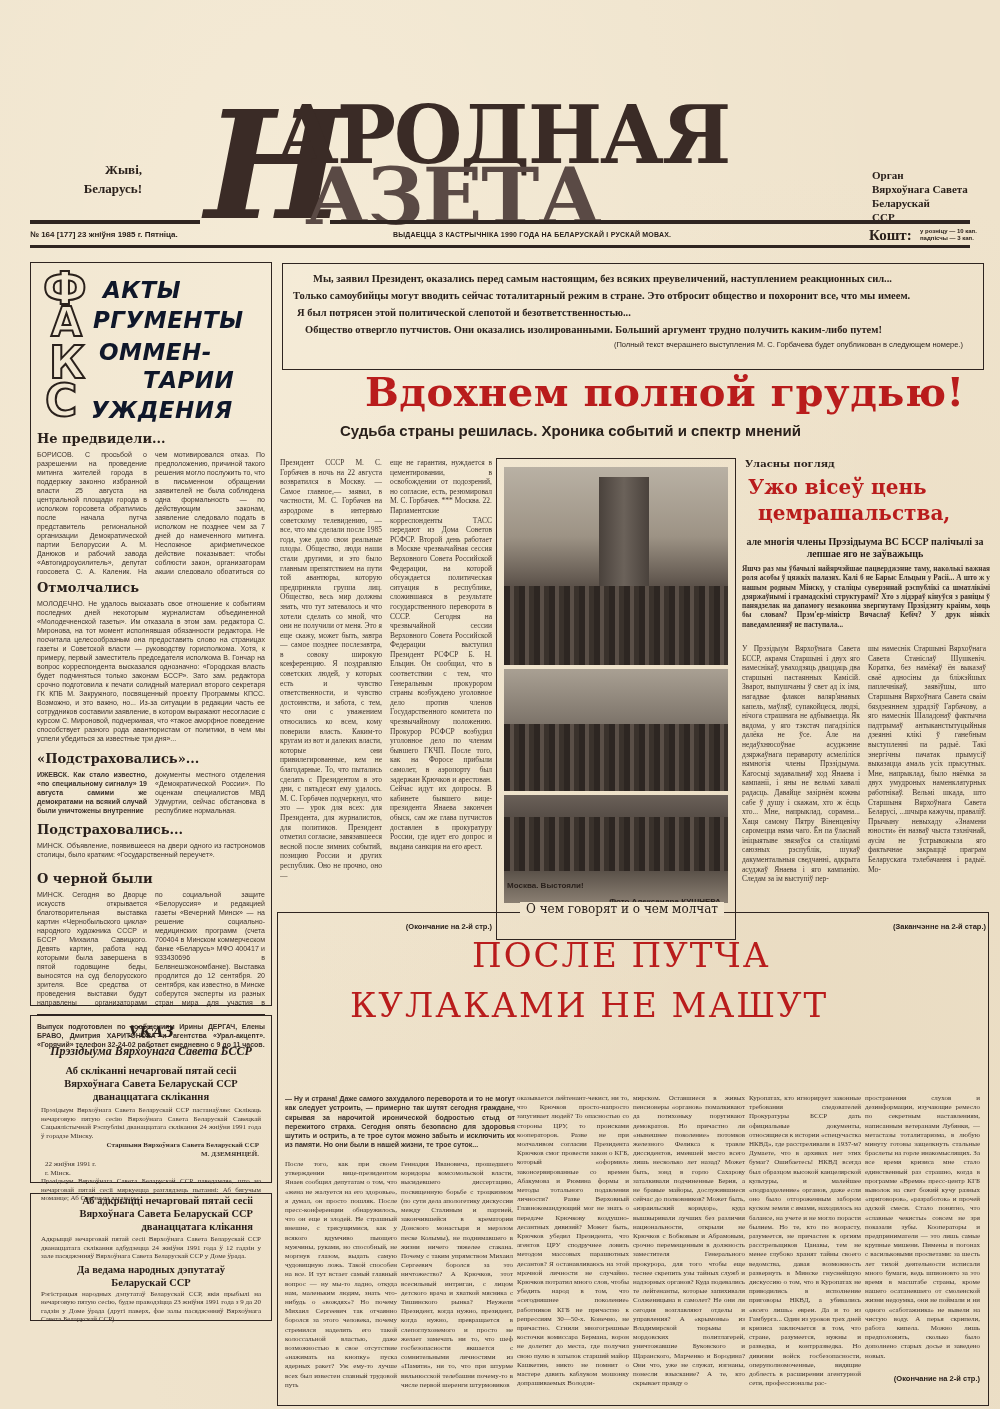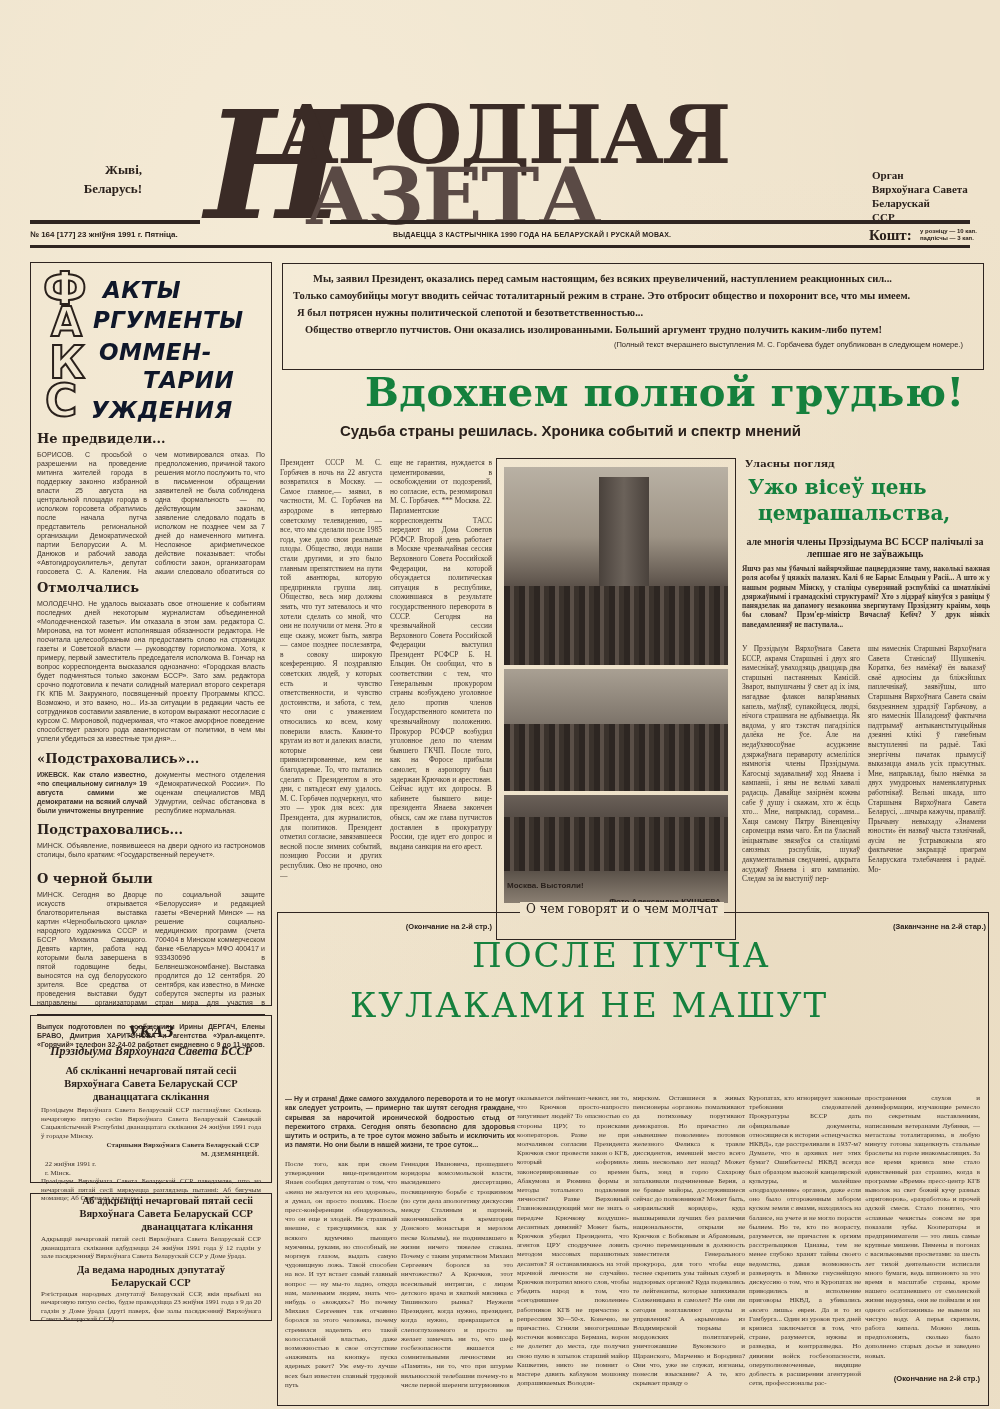--- a/index.html
+++ b/index.html
@@ -19,21 +19,21 @@
   .rule{background:#2f2521;}
   .issue{left:30px;top:230px;font-family:"Liberation Sans",sans-serif;font-size:8px;font-weight:bold;}
   .since{left:393px;top:231px;font-family:"Liberation Sans",sans-serif;font-size:7px;font-weight:bold;letter-spacing:.2px;}
   .price{left:869px;top:227px;font-size:15px;font-weight:bold;}
   .price-sm{left:920px;top:228px;font-family:"Liberation Sans",sans-serif;font-size:6px;line-height:7px;font-weight:bold;}
   
   .box{border:1.5px solid #2f2521;}
   .quote-box{left:282px;top:263px;width:700px;height:105px;}
   .quote-p{font-size:10.5px;font-weight:bold;line-height:17px;margin:0;}
   .quote-note{font-family:"Liberation Sans",sans-serif;font-size:7.5px;text-align:right;margin:2px 10px 0 0;}
-  .h-big{font-family:"DejaVu Serif",serif;font-weight:bold;color:#15803d;}
+  .h-big{font-family:"DejaVu Serif",serif;font-weight:bold;color:#b91c1c;}
   .col-text{font-size:7.5px;line-height:9.6px;text-align:justify;color:#3b302a;}
   .sans-text{font-family:"Liberation Sans",sans-serif;font-size:7px;line-height:9px;text-align:justify;color:#3b302a;}
   .bold{font-weight:bold;}
   .sec-h{font-family:"DejaVu Serif",serif;font-size:13px;font-weight:bold;margin:6px 0 4px;}
   .fax-box{left:30px;top:262px;width:240px;height:742px;}
   .fax-logo{position:relative;height:162px;}
   .fax-word{position:absolute;font-family:"DejaVu Sans",sans-serif;font-style:italic;font-weight:bold;font-size:23px;letter-spacing:.5px;color:#0f172a;}
   .fax-letter{position:absolute;font-family:"DejaVu Sans",sans-serif;font-weight:bold;color:transparent;-webkit-text-stroke:2px #2a211c;}
   .ukaz-box{left:30px;top:1015px;width:240px;height:166px;}
   .adkr-box{left:30px;top:1193px;width:240px;height:126px;}
@@ -64,21 +64,21 @@
 
 <div class="abs organ">
   <div>Орган</div>
   <div>Вярхоўнага Савета</div>
   <div>Беларускай</div>
   <div>ССР</div>
 </div>
 
 <div class="abs rule" style="left:30px;top:220px;width:170px;height:4px"></div>
 <div class="abs rule" style="left:330px;top:220px;width:640px;height:4px"></div>
-<div class="abs issue">№ 164 [177] 23 жнiўня 1991 г. Пятніца.</div>
+<div class="abs issue">№ 164 [177] 23 жнiўня 1985 г. Пятніца.</div>
 <div class="abs since">ВЫДАЕЦЦА З КАСТРЫЧНІКА 1990 ГОДА НА БЕЛАРУСКАЙ І РУСКАЙ МОВАХ.</div>
 <div class="abs price">Кошт:</div>
 <div class="abs price-sm">
   <div>у розніцу — 10 кап.</div>
   <div>падпісчы — 3 кап.</div>
 </div>
 <div class="abs rule" style="left:30px;top:245px;width:940px;height:3px"></div>
 
 <div class="abs box fax-box">
   <div class="fax-logo">
@@ -133,21 +133,21 @@
   <div style="text-align:right;font-weight:bold;font-size:10.5px;line-height:13px;margin:0 18px 0">Аб адкрыцці нечарговай пятай сесіі Вярхоўнага Савета Беларускай ССР дванаццатага клікання</div>
   <div class="col-text" style="margin:2px 10px 0;font-size:7px;line-height:8.5px">Адкрыццё нечарговай пятай сесіі Вярхоўнага Савета Беларускай ССР дванаццатага склікання адбудзецца 24 жніўня 1991 года ў 12 гадзін у зале пасяджэнняў Вярхоўнага Савета Беларускай ССР у Доме ўрада.</div>
   <div style="text-align:center;font-weight:bold;font-size:10.5px;line-height:13px;margin:2px 30px 0">Да ведама народных дэпутатаў Беларускай ССР</div>
   <div class="col-text" style="margin:1px 10px 0;font-size:7px;line-height:8.5px">Рэгістрацыя народных дэпутатаў Беларускай ССР, якія прыбылі на нечарговую пятую сесію, будзе праводзіцца 23 жніўня 1991 года з 9 да 20 гадзін у Доме ўрада (другі паверх, фае залы пасяджэнняў Вярхоўнага Савета Беларускай ССР).</div>
 </div>
 
 <div class="abs box quote-box">
   <div style="padding:6px 10px 0">
     <p class="quote-p" style="padding-left:20px">Мы, заявил Президент, оказались перед самым настоящим, без всяких преувеличений, наступлением реакционных сил...</p>
     <p class="quote-p">Только самоубийцы могут вводить сейчас тоталитарный режим в стране. Это отбросит общество и похоронит все, что мы имеем.</p>
-    <p class="quote-p" style="padding-left:4px">Я был потрясен нужны политической слепотой и безответственностью...</p>
+    <p class="quote-p" style="padding-left:4px">Я был потрясен этой политической слепотой и безответственностью...</p>
     <p class="quote-p" style="padding-left:12px">Общество отвергло путчистов. Они оказались изолированными. Больший аргумент трудно получить каким-либо путем!</p>
     <p class="quote-note">(Полный текст вчерашнего выступления М. С. Горбачева будет опубликован в следующем номере.)</p>
   </div>
 </div>
 
 <div class="abs h-big" style="left:365px;top:368px;font-size:40px;letter-spacing:.5px">Вдохнем полной грудью!</div>
 <div class="abs" style="left:340px;top:422px;font-family:'Liberation Sans',sans-serif;font-weight:bold;font-size:15px">Судьба страны решилась. Хроника событий и спектр мнений</div>
 
 <div class="abs col-text" style="left:280px;top:458px;width:102px;height:460px;overflow:hidden">Президент СССР М. С. Горбачев в ночь на 22 августа возвратился в Москву. — Самое главное,— заявил, в частности, М. С. Горбачев на аэродроме в интервью советскому телевидению, — все, что мы сделали после 1985 года, уже дало свои реальные плоды. Общество, люди наши стали другими, и это было главным препятствием на пути той авантюры, которую предприняла группа лиц. Общество, весь мир должны знать, что тут затевалось и что хотели сделать со мной, что они не получили от меня. Это я еще скажу, может быть, завтра — самое позднее послезавтра, в совоку широкую конференцию. Я поздравляю советских людей, у которых есть и чувство ответственности, и чувство достоинства, и забота, с тем, что они с уважением относились ко всем, кому поверили власть. Каким-то кругам из вот и далеких власти, которые они привилегированные, кем не благодарные. То, что пытались сделать с Президентом в это дни, с пятьдесят ему удалось. М. С. Горбачев подчеркнул, что это — урок для всех: для Президента, для журналистов, для политиков. Президент отметил согласие, завязавшееся весной после зимних событий, позицию России и других республик. Оно не прочно, оно —</div>
 <div class="abs col-text" style="left:390px;top:458px;width:102px;height:455px;overflow:hidden">еще не гарантия, нуждается в цементировании, в освобождении от подозрений, но согласие, есть, резюмировал М. С. Горбачев. *** Москва. 22. Парламентские корреспонденты ТАСС передают из Дома Советов РСФСР. Второй день работает в Москве чрезвычайная сессия Верховного Совета Российской Федерации, на которой обсуждается политическая ситуация в республике, сложившаяся в результате государственного переворота в СССР. Сегодня на чрезвычайной сессии Верховного Совета Российской Федерации выступил Президент РСФСР Б. Н. Ельцин. Он сообщил, что в соответствии с тем, что Генеральным прокурором страны возбуждено уголовное дело против членов Государственного комитета по чрезвычайному положению. Прокурор РСФСР возбудил уголовное дело по членам бывшего ГКЧП. После того, как на Форосе прибыли самолет, в аэропорту был задержан Крючков и арестован. Сейчас идут их допросы. В кабинете бывшего вице-президента Янаева закончен обыск, сам же глава путчистов доставлен в прокуратуру России, где идет его допрос и выдана санкция на его арест.</div>

